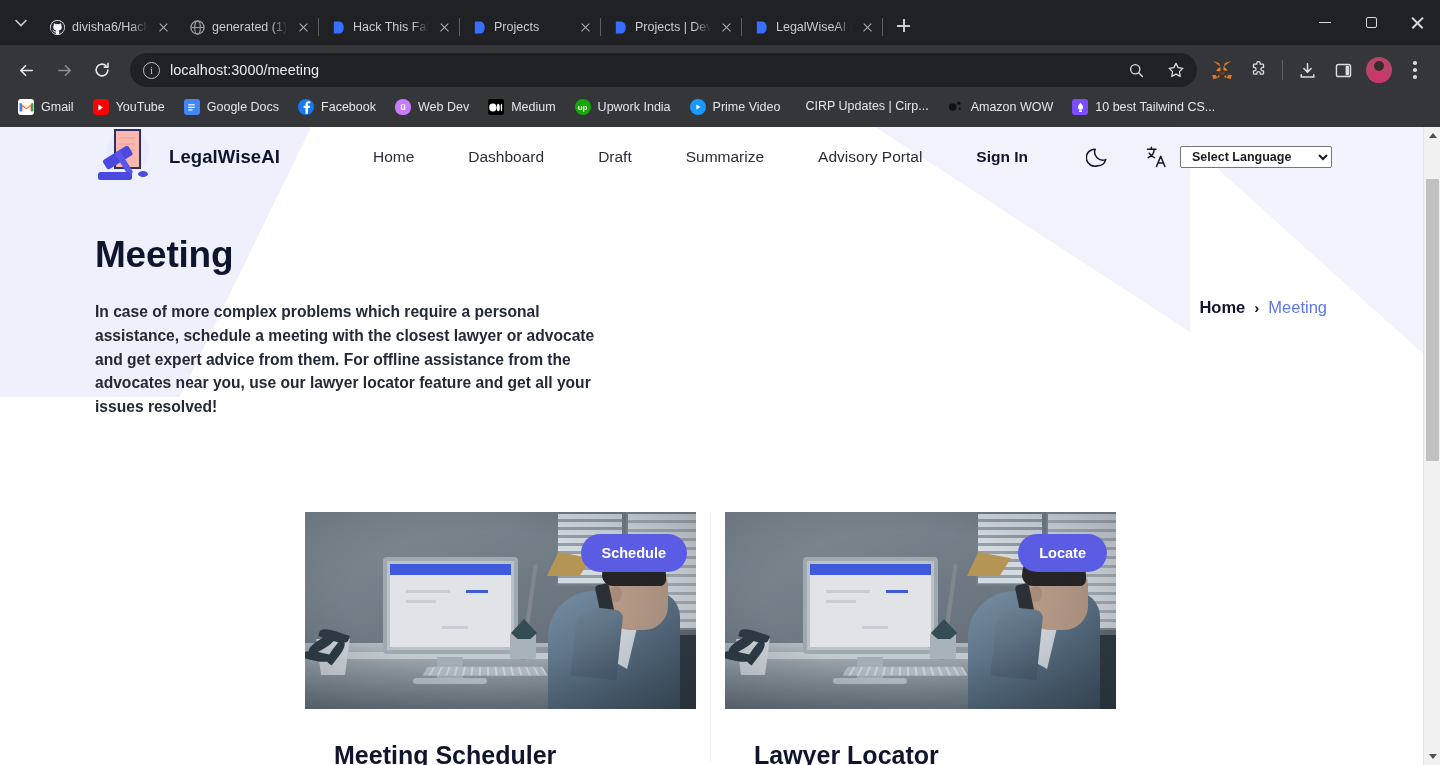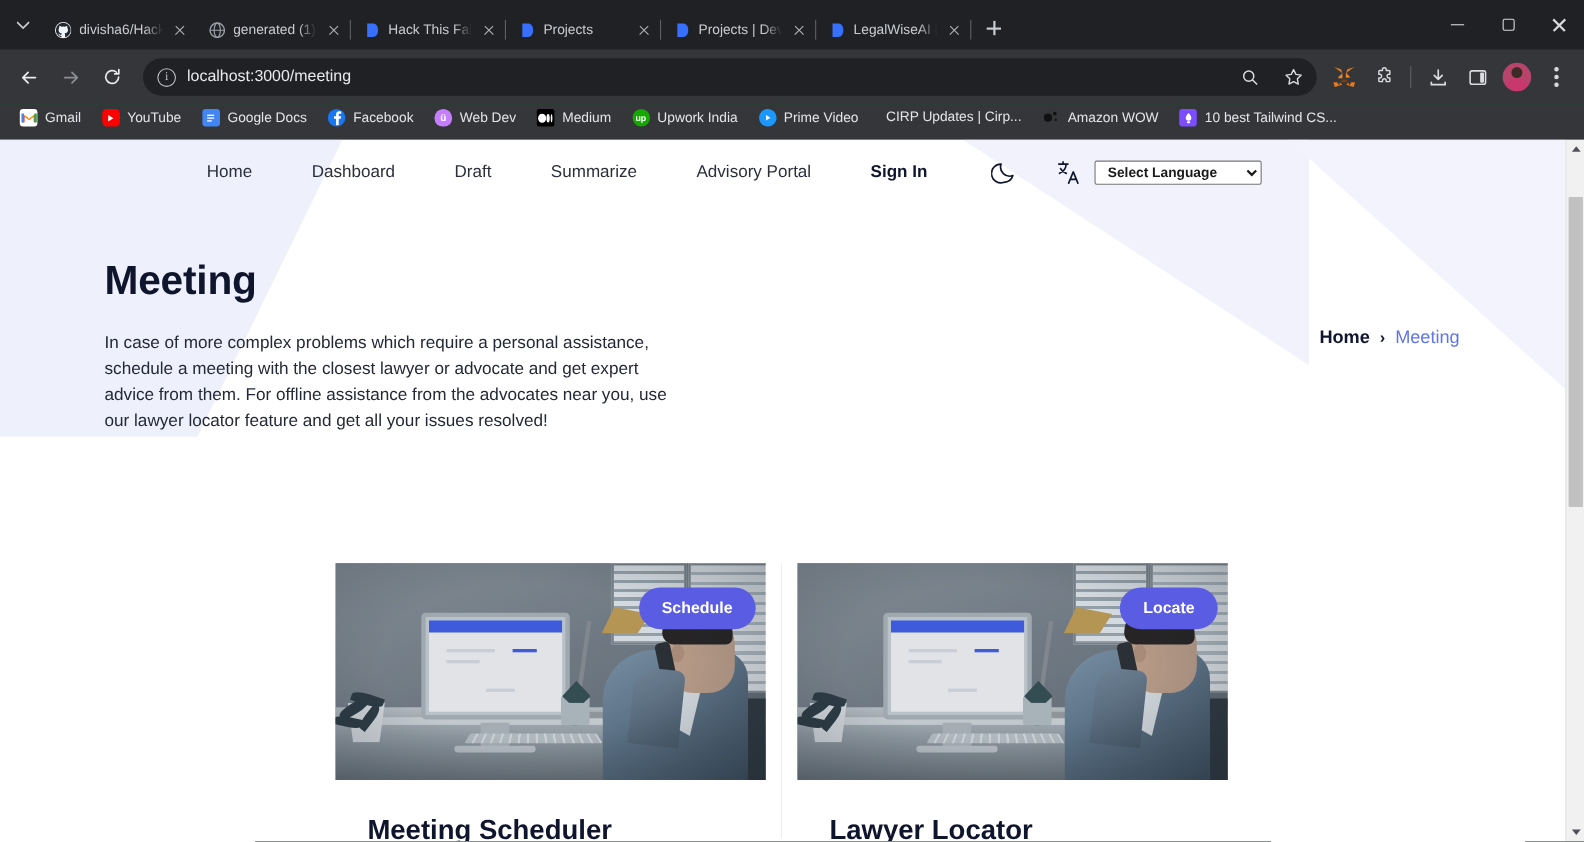--- a/index.html
+++ b/index.html
@@ -111,21 +111,21 @@
      padding:12px 28px;border:none;border-radius:3px;margin-left:26px;white-space:nowrap;}
   .moonbtn{margin-left:28px;width:28px;height:28px;display:flex;align-items:center;justify-content:center;}
   .translate{margin-left:33px;width:26px;height:26px;display:flex;align-items:center;justify-content:center;}
   .langsel{margin-left:10px;height:22px;font-size:12.5px;font-weight:bold;color:#1a1a1a;
      background:#fff;border:1px solid #767676;border-radius:2px;padding:0 4px 0 7px;
      font-family:"Liberation Sans",sans-serif;width:152px;}
 
   
   .hero{position:relative;z-index:2;padding-left:95px;padding-top:47px;}
   .hero h1{font-size:37px;font-weight:bold;color:#10152e;letter-spacing:-.2px;}
-  .hero p{margin-top:24px;width:520px;font-size:15.6px;line-height:23.8px;color:#242937;}
+  .hero p{margin-top:24px;width:520px;font-size:15.6px;line-height:23.8px;color:#242937;font-weight:bold;}
 
   .crumb{position:absolute;right:96px;top:171px;z-index:4;display:flex;align-items:center;gap:9px;
      font-size:16.5px;}
   .crumb .c1{color:#10152e;font-weight:bold;}
   .crumb .chev{color:#10152e;font-weight:bold;font-size:15px;}
   .crumb .c2{color:#5f76e8;}
 
   
   .cards{position:absolute;left:305px;top:385px;display:flex;gap:29px;z-index:2;}
   .card{width:391px;position:relative;}
@@ -472,20 +472,40 @@
   <div class="viewport">
     <div class="page">
 
       <div class="bg-deco">
         <div class="d1"></div>
         <div class="d2"></div>
         <div class="d3"></div>
       </div>
 
       <div class="sitenav">
+        <div class="brand">
+          <span class="logo">
+            <svg width="62" height="58" viewBox="0 0 62 58">
+              <ellipse cx="33" cy="22" rx="21" ry="21" fill="#e9ecfb"></ellipse>
+              <rect x="20" y="2" width="25" height="38" fill="#f8b8ad"></rect>
+              <rect x="20" y="2" width="25" height="38" fill="none" stroke="#2c2f6b" stroke-width="2"></rect>
+              <g stroke="#f0a296" stroke-width="1.2">
+                <line x1="24" y1="10" x2="40" y2="10"></line>
+                  <line x1="24" y1="16" x2="40" y2="16"></line>
+                <line x1="24" y1="22" x2="40" y2="22"></line>
+                  <line x1="24" y1="28" x2="36" y2="28"></line>
+              </g>
+              <rect x="8" y="24" width="30" height="11" rx="2.5" fill="#4a4ae0" transform="rotate(-32 23 30)"></rect>
+              <rect x="26" y="22" width="6" height="26" rx="2" fill="#5757ea" transform="rotate(-32 29 35)"></rect>
+              <rect x="3" y="44" width="34" height="8" rx="2.5" fill="#4a4ae0"></rect>
+              <ellipse cx="48" cy="46" rx="5" ry="3" fill="#4a4ae0"></ellipse>
+            </svg>
+          </span>
+          <span class="brandname">LegalWiseAI</span>
+        </div>
 
         <div class="navlinks">
           <a class="navlink">Home</a>
           <a class="navlink">Dashboard</a>
           <a class="navlink">Draft</a>
           <a class="navlink">Summarize</a>
           <a class="navlink">Advisory Portal</a>
           <a class="navlink bold">Sign In</a>
         </div>
 

